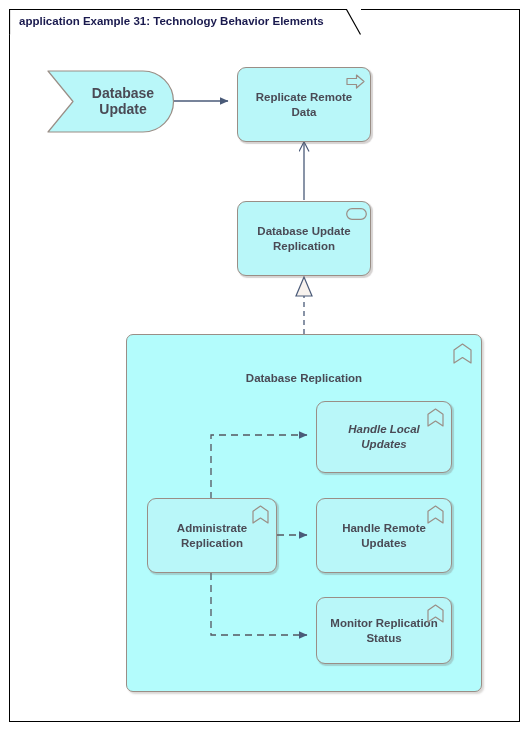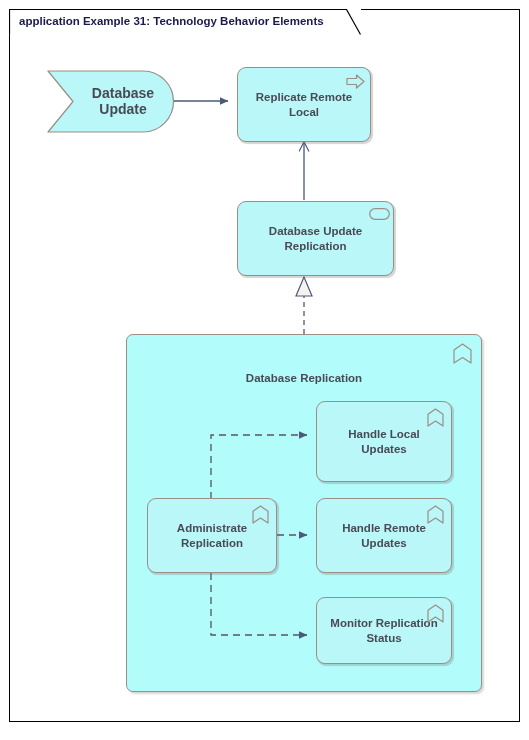--- a/index.html
+++ b/index.html
@@ -216,42 +216,42 @@
     </svg>
     <div class="label">Database Update</div>
   </div>
 
   <div class="node" style="left:237px; top:67px; width:134px; height:75px;">
     <span class="corner-icon">
       <svg width="19" height="15" viewBox="0 0 19 15">
         <path d="M1,4.5 L10.5,4.5 L10.5,1 L18,7.5 L10.5,14 L10.5,10.5 L1,10.5 z" fill="none" stroke="#9a8e86" stroke-width="1.2" stroke-linejoin="round"></path>
       </svg>
     </span>
-    <span class="label">Replicate Remote Local</span>
-  </div>
-
-  <div class="node" style="left:237px; top:201px; width:157px; height:75px;">
+    <span class="label">Replicate Remote Data</span>
+  </div>
+
+  <div class="node" style="left:237px; top:201px; width:134px; height:75px;">
     <span class="corner-icon">
       <svg width="21" height="12" viewBox="0 0 21 12">
         <rect x="0.7" y="0.7" width="19.6" height="10.6" rx="5.3" ry="5.3" fill="none" stroke="#9a8e86" stroke-width="1.2"></rect>
       </svg>
     </span>
     <span class="label">Database Update Replication</span>
   </div>
 
   <div class="container-node" style="left:126px; top:334px; width:356px; height:358px;">
     <span class="corner-icon">
       <svg width="19" height="21" viewBox="0 0 19 21">
         <path d="M1,20 L1,7 L9.5,1 L18,7 L18,20 L9.5,14.5 z" fill="none" stroke="#9a8e86" stroke-width="1.2" stroke-linejoin="round"></path>
       </svg>
     </span>
     <div class="container-label">Database Replication</div>
   </div>
 
-  <div class="node" style="left:316px; top:401px; width:136px; height:81px;">
+  <div class="node" style="left:316px; top:401px; width:136px; height:72px;font-style:italic;">
     <span class="corner-icon">
       <svg width="17" height="19" viewBox="0 0 17 19">
         <path d="M1,18 L1,6.3 L8.5,1 L16,6.3 L16,18 L8.5,13 z" fill="none" stroke="#9a8e86" stroke-width="1.2" stroke-linejoin="round"></path>
       </svg>
     </span>
     <span class="label">Handle Local Updates</span>
   </div>
 
   <div class="node" style="left:316px; top:498px; width:136px; height:75px;">
     <span class="corner-icon">

